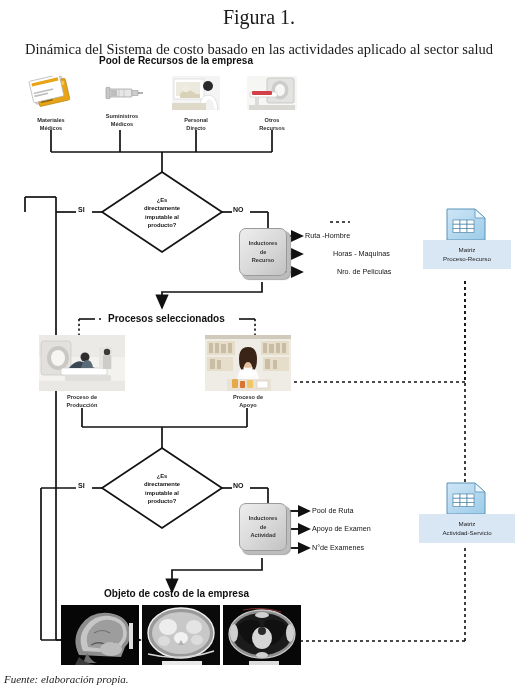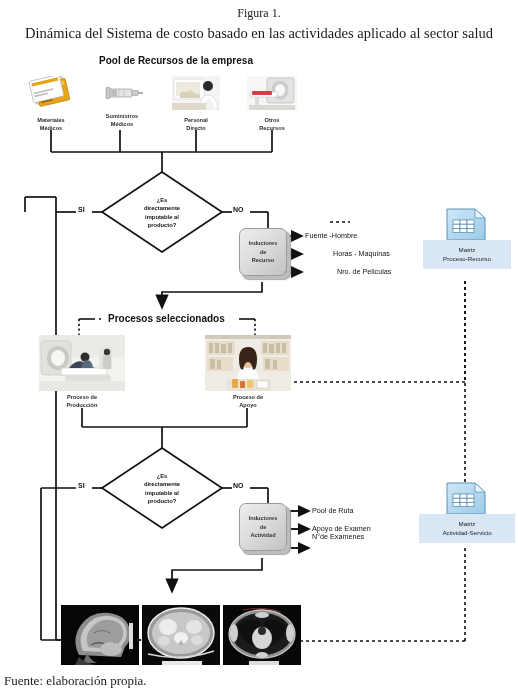--- a/index.html
+++ b/index.html
@@ -2,22 +2,22 @@
 <html><head>
 <meta charset="utf-8">
 <style>
   html,body{margin:0;padding:0;}
   body{
     width:518px;height:695px;background:#ffffff;
     font-family:"Liberation Sans", sans-serif;
     position:relative;overflow:hidden;
   }
   .fig-header{ text-align:center; font-family:"Liberation Serif", serif; color:#1a1a1a; }
-  .fig-num{ font-size:12px; margin-top:6px; }
-  .fig-title{ font-size:14.5px; margin-top:3px; line-height:1.25; padding:0 8px;}
+  .fig-num{ font-size:20px; margin-top:6px; }
+  .fig-title{ font-size:14.5px; margin-top:11px; line-height:1.25; padding:0 8px;}
   #canvas{ position:absolute; left:0; top:0; width:466px; height:695px; }
   .abs{ position:absolute; }
   .sect-title{ font-size:10px; font-weight:bold; color:#101010; white-space:nowrap;}
   .ico-cap{ font-size:5.6px; font-weight:bold; color:#2b2b2b; text-align:center; line-height:1.35; white-space:nowrap;}
   .diamond-txt{
     font-size:5.8px;font-weight:bold;color:#111;text-align:center;line-height:1.45;
     width:64px;
   }
   .yn{ font-size:7px; font-weight:bold; color:#111; }
   .driver{ font-size:7.2px; color:#121212; white-space:nowrap; }
@@ -26,21 +26,21 @@
     background:linear-gradient(135deg,#eeeeee 0%,#d8d8d8 55%,#c2c2c2 100%);
     border:1px solid #9a9a9a;
     box-shadow:3px 3px 0 #bdbdbd, 3.5px 3.5px 1px #a8a8a8;
     display:flex;align-items:center;justify-content:center;
   }
   .inductor-txt{ font-size:5.6px;font-weight:bold;color:#333;text-align:center;line-height:1.5;}
   .matrix-label{
     background:#d9e7f5;color:#1b1b1b;font-size:6.2px;text-align:center;
     line-height:1.5;padding:5px 2px;white-space:pre-line;
   }
-  .footer{ font-family:"Liberation Serif", serif; font-size:13px; color:#1a1a1a; }
+  .footer{ font-family:"Liberation Serif", serif; font-size:11px; color:#1a1a1a;font-style:italic; }
   .phimg{ border:0; display:block; }
 </style>
 </head>
 <body>
 
 <div class="fig-header">
   <div class="fig-num">Figura 1.</div>
   <div class="fig-title">Dinámica del Sistema de costo basado en las actividades aplicado al sector salud</div>
 </div>
 
@@ -153,20 +153,21 @@
 
       <path d="M465,281 L465,490"></path>
 
       <path d="M465,548 L465,641"></path>
       <path d="M465,641 L295,641"></path>
     </g>
   </svg>
 
   <div class="abs sect-title" style="left:99px;top:55px;">Pool de Recursos de la empresa</div>
   <div class="abs sect-title" style="left:108px;top:313px;">Procesos seleccionados</div>
+  <div class="abs sect-title" style="left:104px;top:588px;">Objeto de costo de la empresa</div>
 
   <div class="abs" style="left:27px;top:76px;width:48px;">
     <svg width="46" height="34" viewBox="0 0 46 34">
       <g transform="rotate(-13 23 17)">
         <rect x="7" y="3" width="31" height="22" rx="1.5" fill="#f2f2f2" stroke="#9a9a9a" stroke-width="0.7"></rect>
         <rect x="10" y="6" width="31" height="22" rx="1.5" fill="#e8a317" stroke="#b8860b" stroke-width="0.7"></rect>
         <rect x="12" y="8" width="27" height="4" fill="#f7c552"></rect>
         <rect x="12" y="19" width="18" height="2.4" fill="#8b6508"></rect>
         <rect x="12" y="23" width="12" height="1.8" fill="#8b6508"></rect>
         <rect x="5" y="1" width="31" height="22" rx="1.5" fill="#fff" stroke="#b0b0b0" stroke-width="0.7"></rect>
@@ -232,21 +233,21 @@
 producto?</div>
   <div class="abs yn" style="left:78px;top:206px;">SI</div>
   <div class="abs yn" style="left:233px;top:206px;">NO</div>
 
   <div class="abs inductor-box" style="left:239px;top:228px;">
     <div class="inductor-txt" style="white-space:pre-line;">Inductores
 de
 Recurso</div>
   </div>
 
-  <div class="abs driver" style="left:305px;top:231px;">Fuente -Hombre</div>
+  <div class="abs driver" style="left:305px;top:231px;">Ruta -Hombre</div>
   <div class="abs driver" style="left:305px;top:249px;padding-left:28px;">Horas - Maquinas</div>
   <div class="abs driver" style="left:305px;top:267px;margin-left:32px;">Nro. de Peliculas</div>
 
   <div class="abs" style="left:441px;top:207px;width:48px;">
     <svg width="48" height="36" viewBox="0 0 48 36">
       <path d="M6,2 L34,2 L44,11 L44,33 L6,33 Z" fill="url(#doc)" stroke="#5b93b5" stroke-width="1"></path>
       <path d="M34,2 L34,11 L44,11 Z" fill="#eaf4fc" stroke="#5b93b5" stroke-width="0.8"></path>
       <g fill="#ffffff" stroke="#4a86a8" stroke-width="0.7">
         <rect x="12" y="13" width="7" height="4.2"></rect>
         <rect x="19" y="13" width="7" height="4.2"></rect>
@@ -330,21 +331,21 @@
   <div class="abs yn" style="left:233px;top:482px;">NO</div>
 
   <div class="abs inductor-box" style="left:239px;top:503px;">
     <div class="inductor-txt" style="white-space:pre-line;">Inductores
 de
 Actividad</div>
   </div>
 
   <div class="abs driver" style="left:312px;top:506px;">Pool de Ruta</div>
   <div class="abs driver" style="left:312px;top:524px;">Apoyo de Examen</div>
-  <div class="abs driver" style="left:312px;top:532px;">N°de Examenes</div>
+  <div class="abs driver" style="left:312px;top:543px;">N°de Examenes</div>
 
   <div class="abs" style="left:441px;top:481px;width:48px;">
     <svg width="48" height="36" viewBox="0 0 48 36">
       <path d="M6,2 L34,2 L44,11 L44,33 L6,33 Z" fill="url(#doc)" stroke="#5b93b5" stroke-width="1"></path>
       <path d="M34,2 L34,11 L44,11 Z" fill="#eaf4fc" stroke="#5b93b5" stroke-width="0.8"></path>
       <g fill="#ffffff" stroke="#4a86a8" stroke-width="0.7">
         <rect x="12" y="13" width="7" height="4.2"></rect>
         <rect x="19" y="13" width="7" height="4.2"></rect>
         <rect x="26" y="13" width="7" height="4.2"></rect>
         <rect x="12" y="17.2" width="7" height="4.2"></rect>

